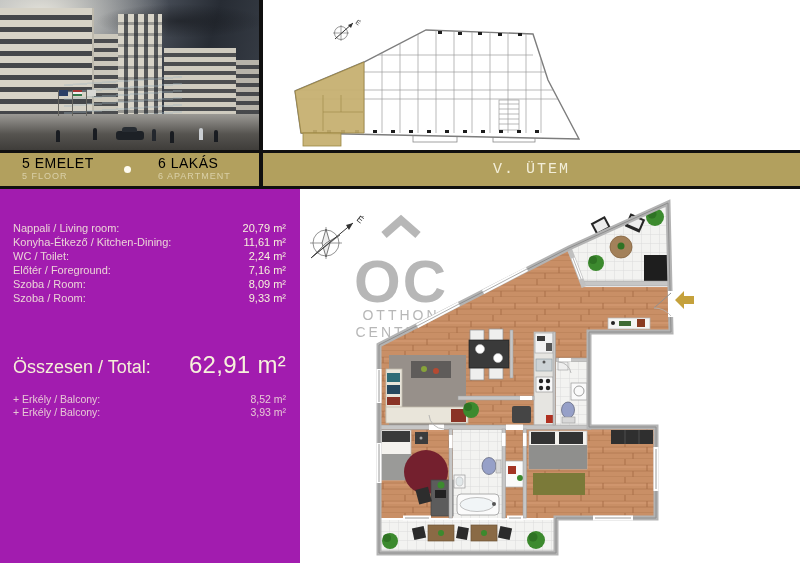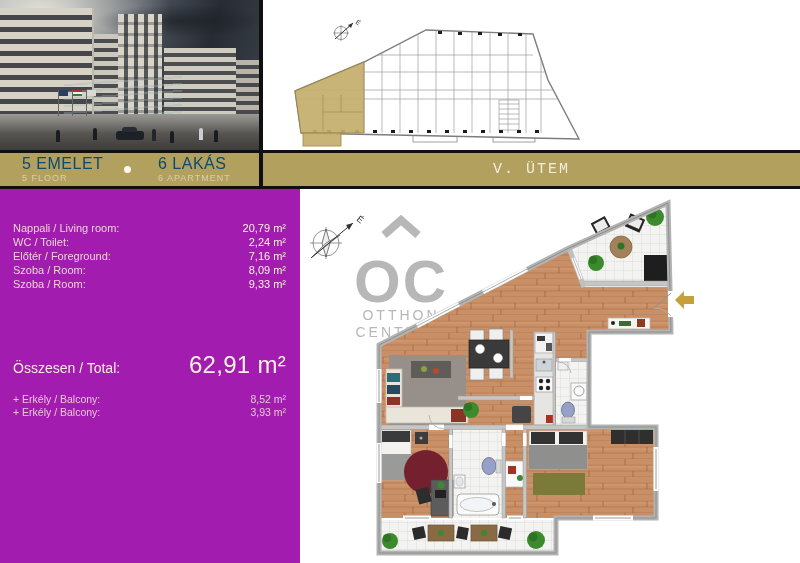--- a/index.html
+++ b/index.html
@@ -34,32 +34,32 @@
   .flagpole{position:absolute;width:1px;height:26px;background:#66655f;top:90px;}
   .flag{position:absolute;width:9px;height:6px;top:0;left:1px;}
   .person{position:absolute;width:4px;height:12px;border-radius:2px 2px 0 0;background:#191c21;}
   .car{position:absolute;left:116px;top:131px;width:28px;height:9px;border-radius:3px;background:#1d2126;}
   .car::before{content:"";position:absolute;left:6px;top:-4px;width:15px;height:5px;border-radius:3px 3px 0 0;background:#272c32;}
   
   .band-left{position:absolute;left:0;top:153px;width:259px;height:33px;background:#b2a05e;color:#f1ebd3;}
   .band-right{position:absolute;left:263px;top:153px;width:537px;height:33px;background:#b2a05e;
         display:flex;align-items:center;justify-content:center;}
   .band-group{position:absolute;top:3px;line-height:1;}
-  .band-title{font-size:16px;letter-spacing:.5px;color:#0c4a6e;}
+  .band-title{font-size:14px;letter-spacing:.5px;color:#000000;}
   .band-sub{font-size:9px;letter-spacing:1px;color:rgba(250,246,228,.55);margin-top:2px;}
   .band-dot{position:absolute;left:124px;top:13px;width:7px;height:7px;border-radius:50%;background:#fdfaf0;}
   .phase-title{font-size:15px;letter-spacing:2px;color:#f3eed8;font-family:Liberation Mono, monospace;}
   
   .panel{position:absolute;left:0;top:189px;width:300px;height:374px;background:#a21caf;color:#f1ebd3;}
   .rooms{position:absolute;left:13px;right:14px;top:33px;}
   .room-row{display:flex;justify-content:space-between;font-size:11px;line-height:13.9px;}
   .room-label{color:rgba(248,243,222,.85);}
   .room-area{color:#f7f2dc;margin-left:20px;}
   .total-row{position:absolute;left:13px;right:14px;top:162px;display:flex;justify-content:space-between;align-items:baseline;}
-  .total-label{font-size:14px;color:#f5efd8;}
+  .total-label{font-size:18px;color:#f5efd8;}
   .total-area{font-size:24px;color:#f7f2dc;letter-spacing:.3px;}
   .extras{position:absolute;left:13px;right:14px;top:204px;}
   .extra-row{display:flex;justify-content:space-between;font-size:10.5px;line-height:13px;color:rgba(248,243,222,.8);}
   
   .site-area{position:absolute;left:263px;top:0;width:537px;height:150px;background:#fff;}
   .plan-area{position:absolute;left:263px;top:189px;width:537px;height:374px;background:#fff;}
   svg{display:block;}
 </style>
 </head>
 <body>
@@ -429,20 +429,24 @@
 
   <div class="vdivider"></div>
 
   <div class="panel">
     <div class="rooms">
       <div class="room-row">
         <span class="room-label">Nappali / Living room:</span>
         <span class="room-area">20,79 m²</span>
       </div>
       <div class="room-row">
+        <span class="room-label">Konyha-Étkező / Kitchen-Dining:</span>
+        <span class="room-area">11,61 m²</span>
+      </div>
+      <div class="room-row">
         <span class="room-label">WC / Toilet:</span>
         <span class="room-area">2,24 m²</span>
       </div>
       <div class="room-row">
         <span class="room-label">Előtér / Foreground:</span>
         <span class="room-area">7,16 m²</span>
       </div>
       <div class="room-row">
         <span class="room-label">Szoba / Room:</span>
         <span class="room-area">8,09 m²</span>

